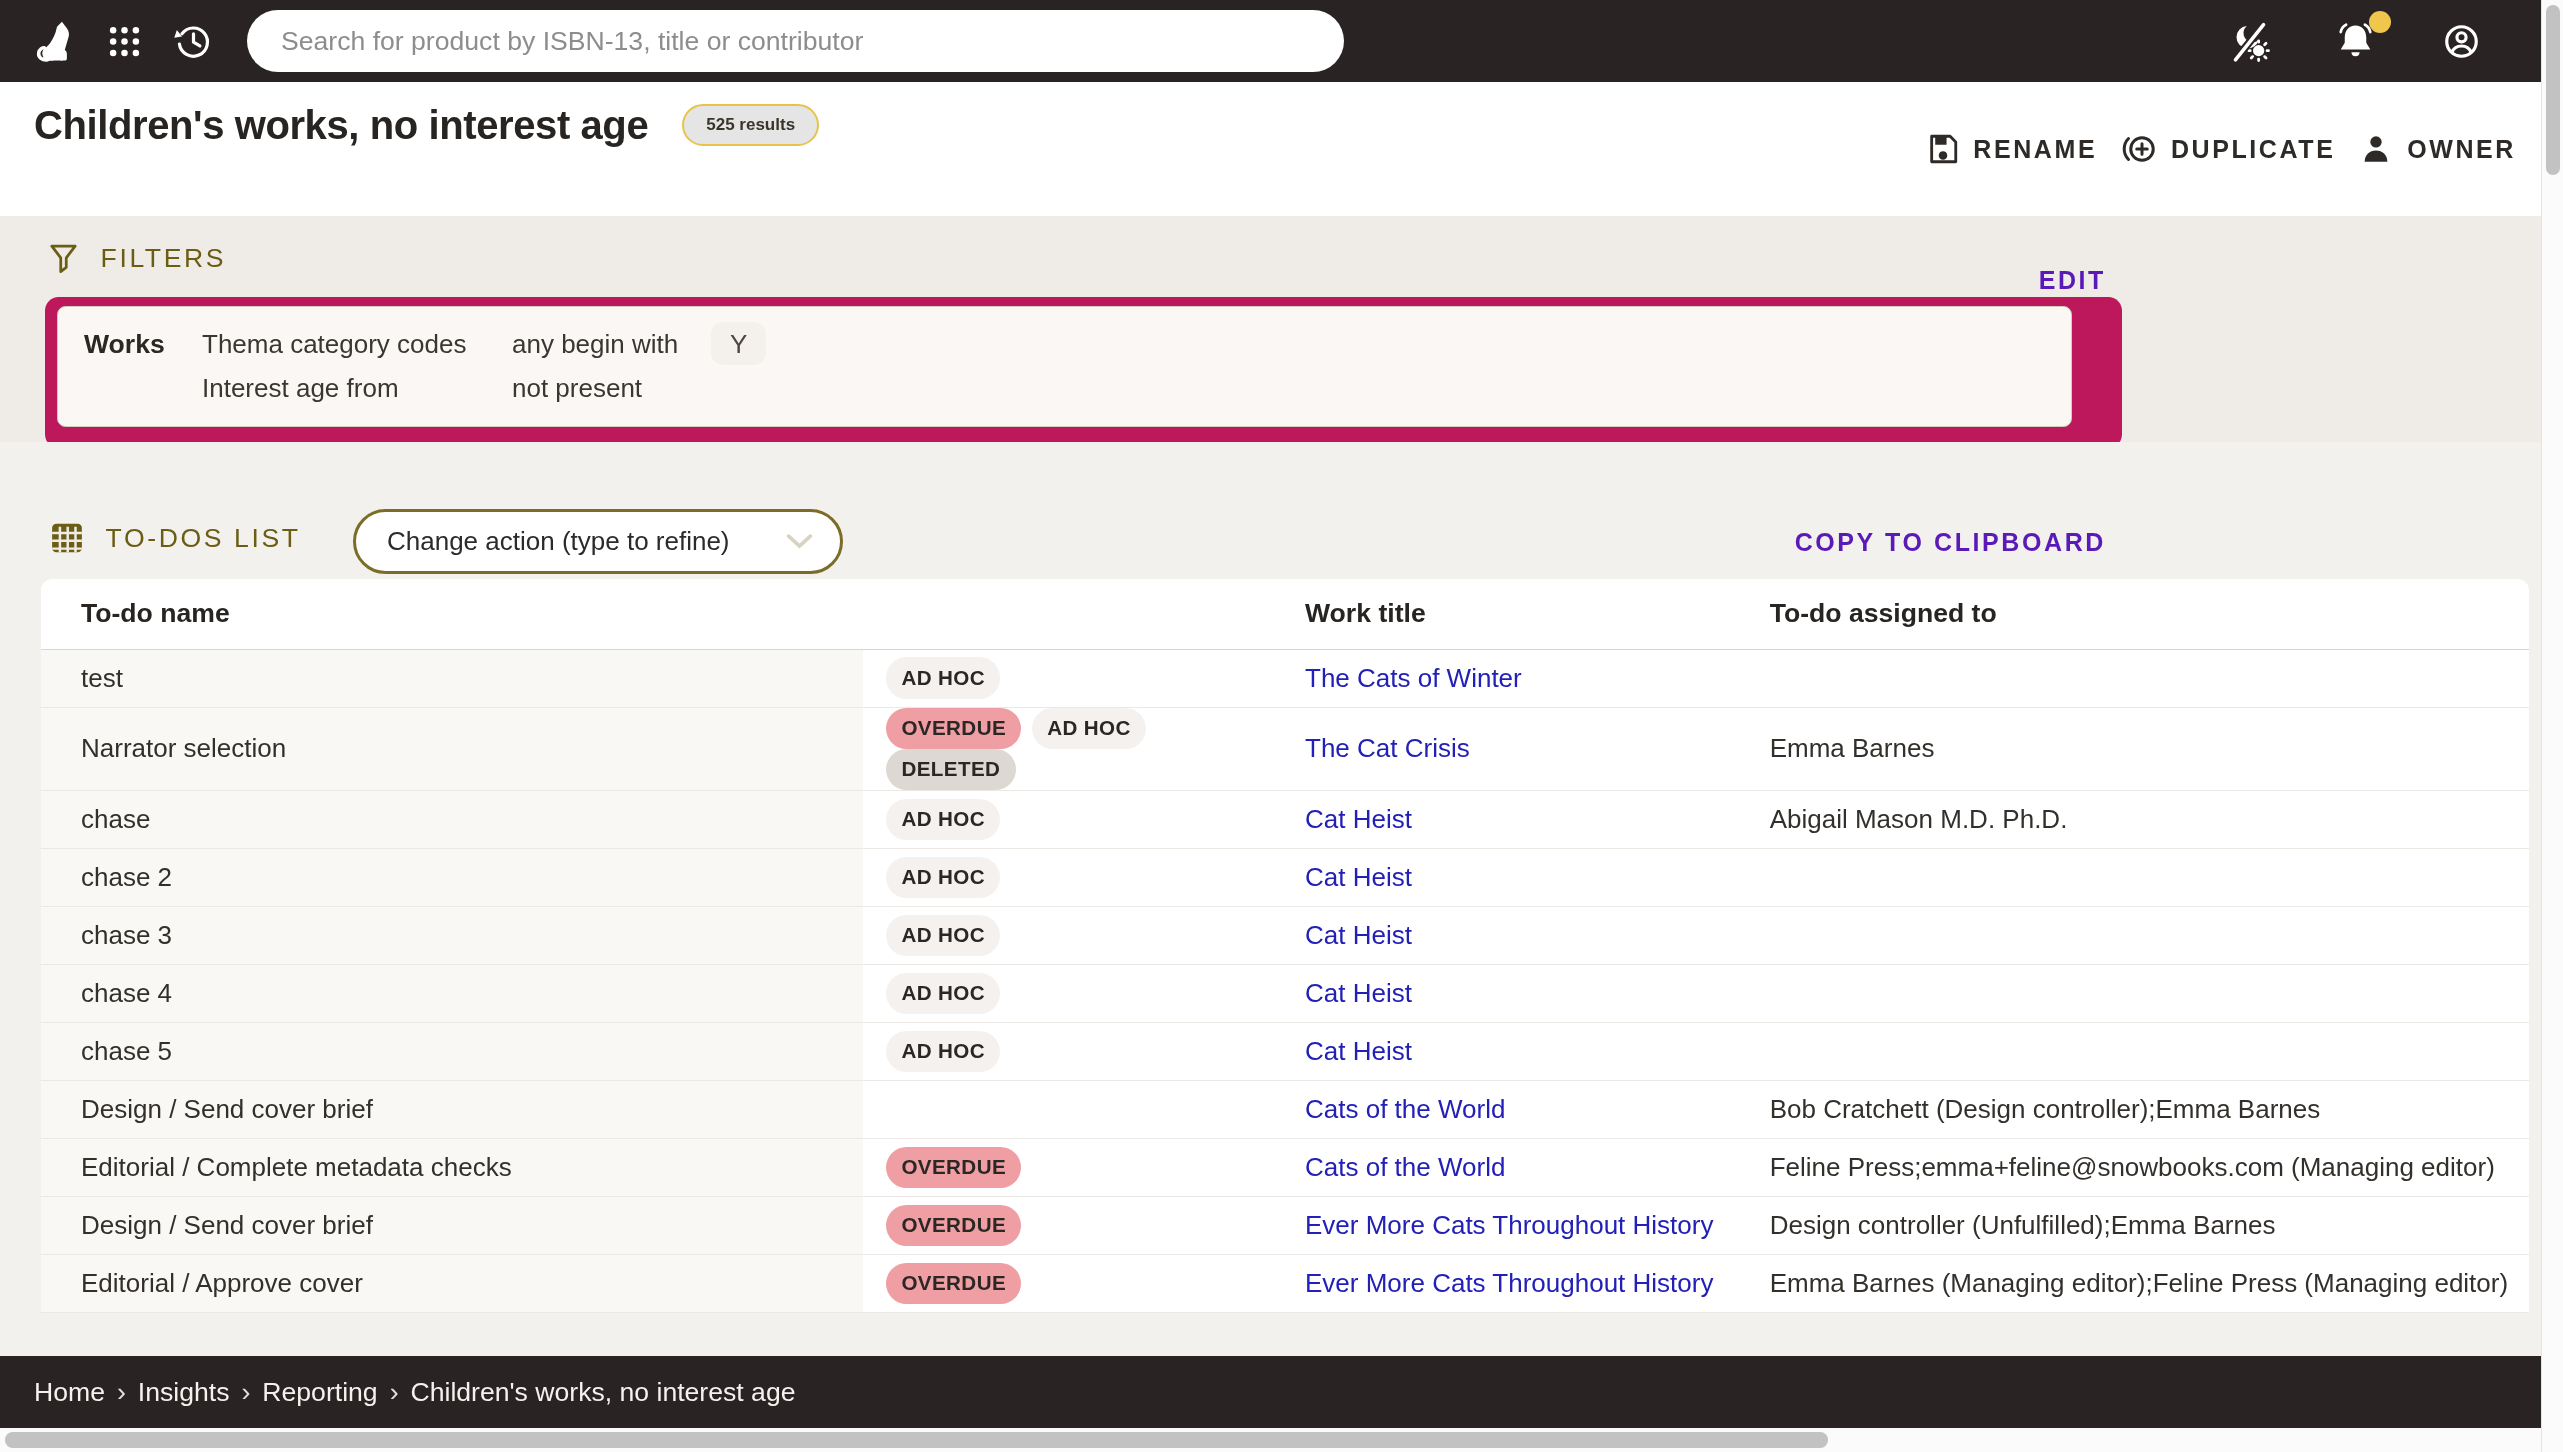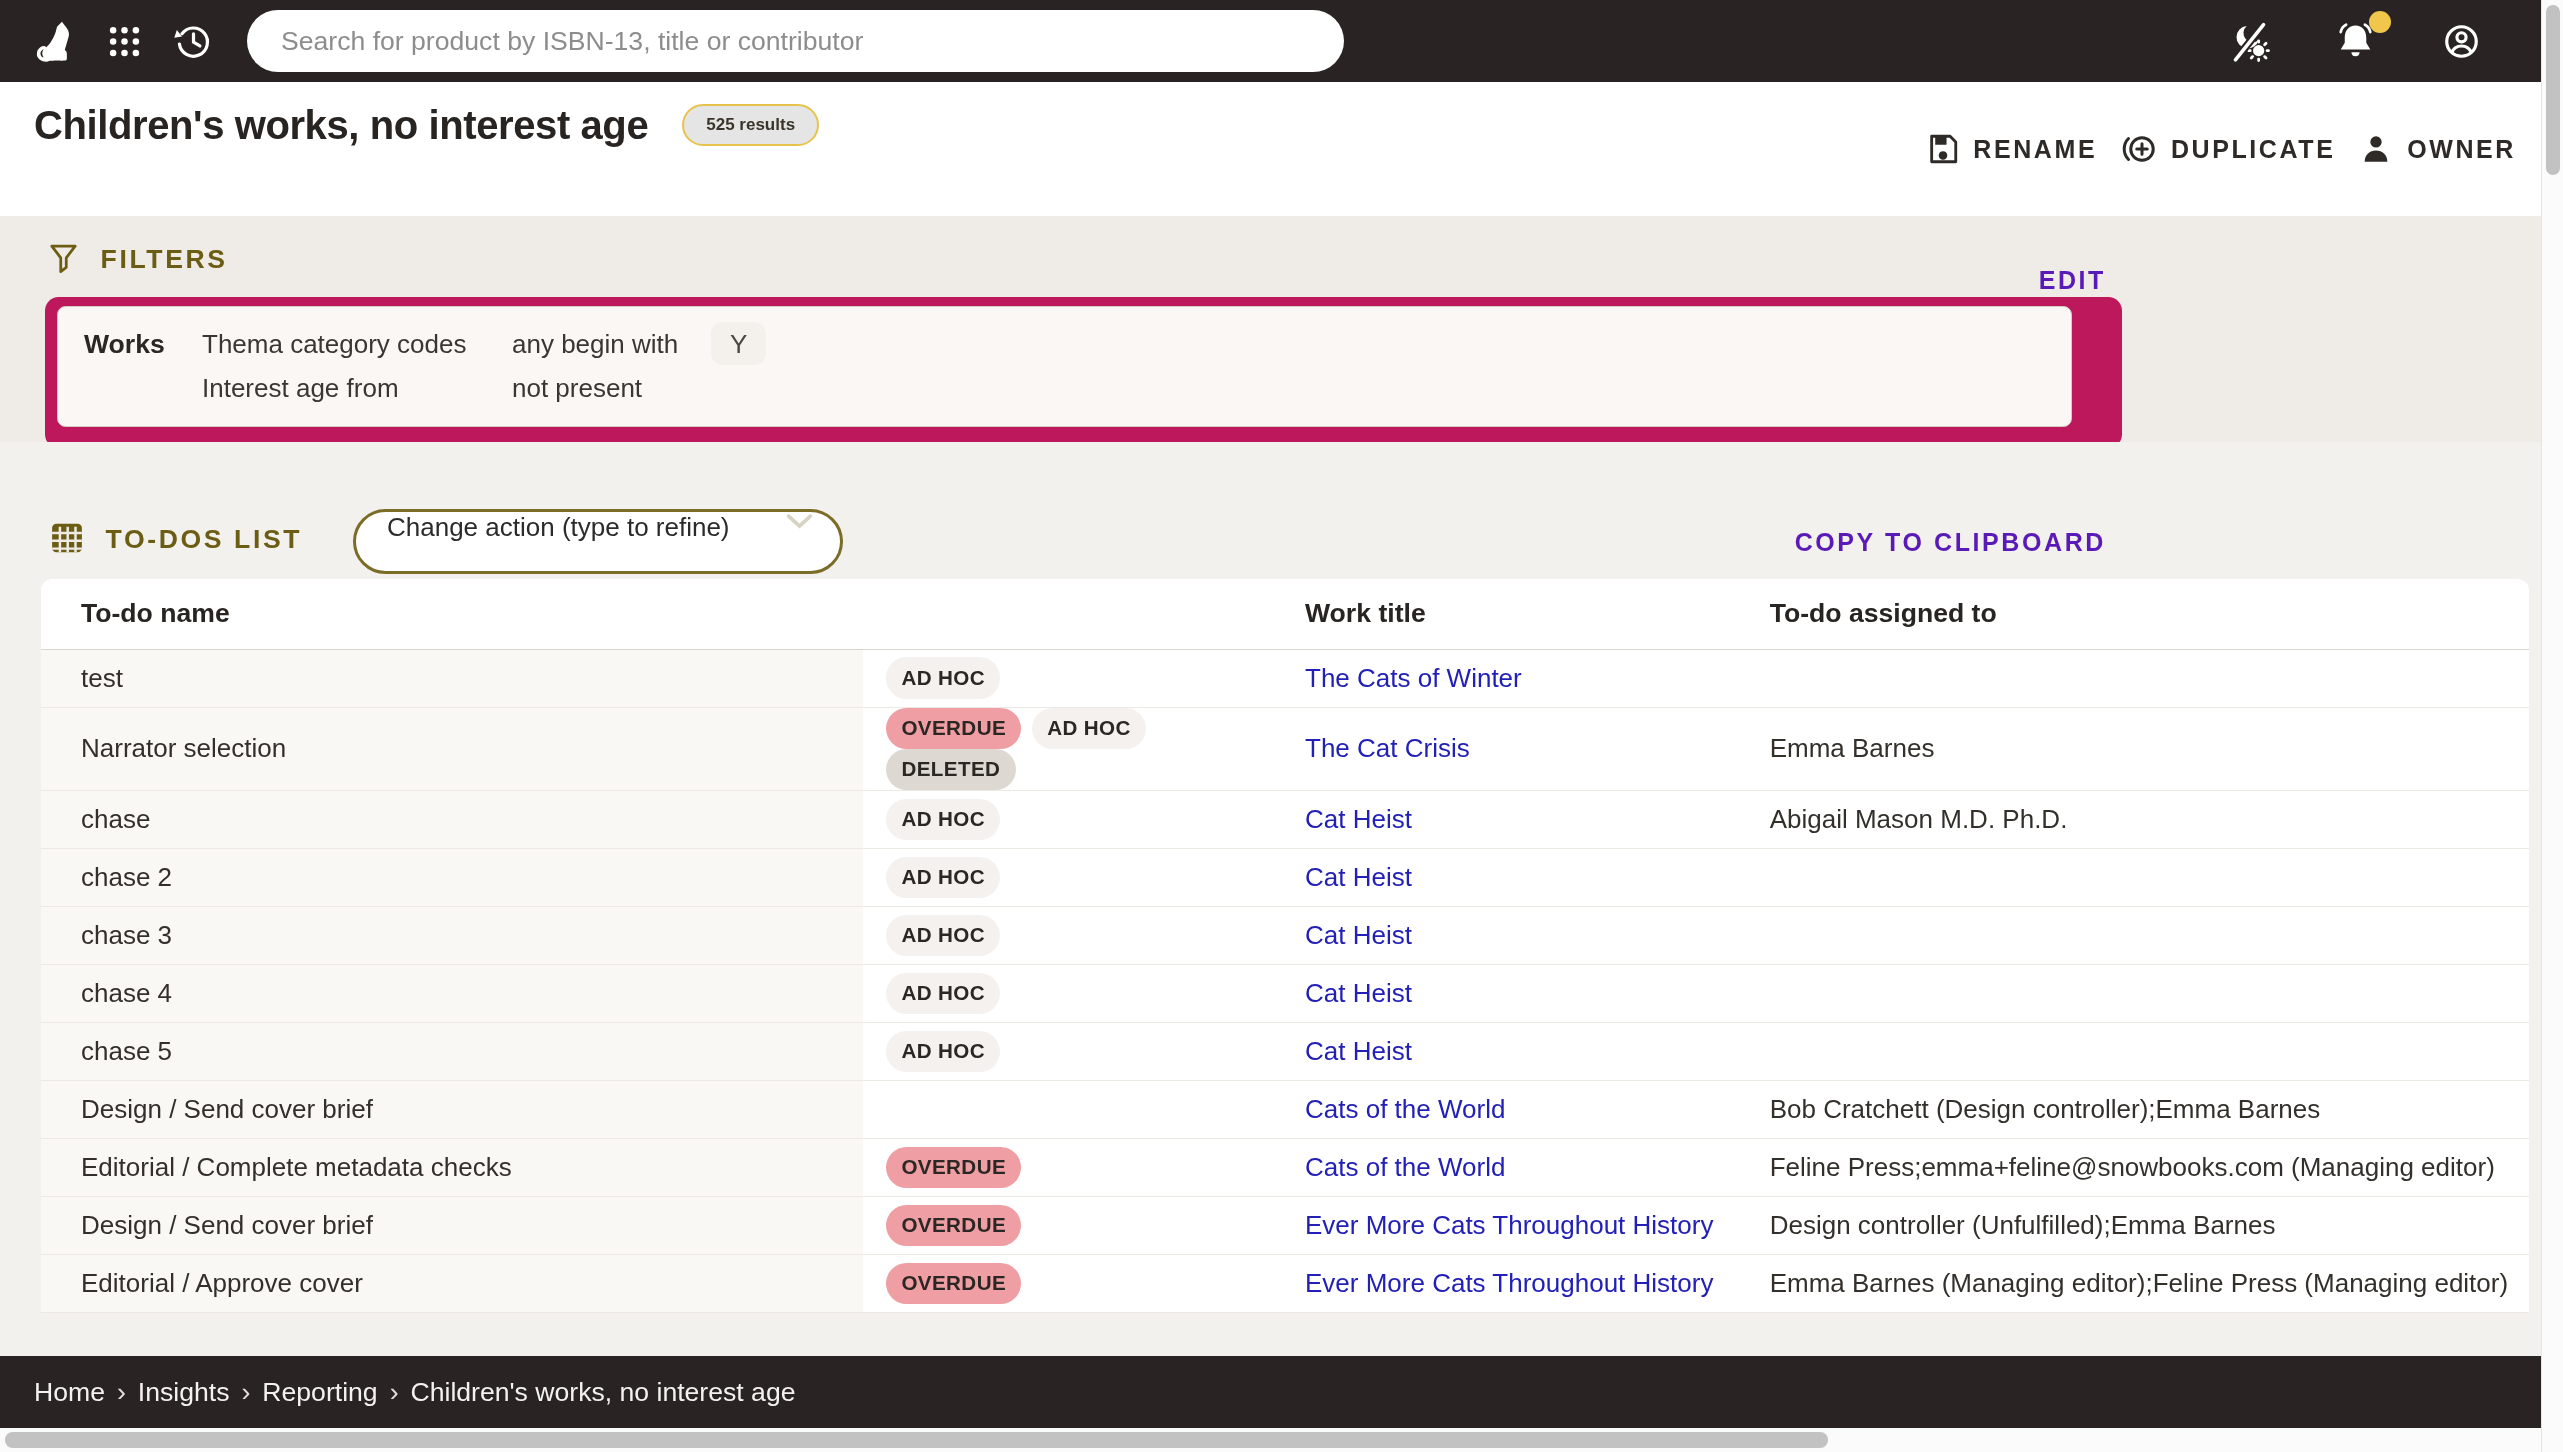--- a/index.html
+++ b/index.html
@@ -39,22 +39,22 @@
   }
   .header-actions { position:absolute; right:47px; top:0; height:134px; display:flex; align-items:center; gap:24px; }
   .action-btn {
     display:flex; align-items:center; gap:13.7px; background:none; border:none; cursor:pointer;
     font-family:inherit; font-size:25px; font-weight:700; letter-spacing:2.6px; color:#2e2a27;
   }
 
   
   .filters-band { height:226px; flex:0 0 226px; background:#efebe6; position:relative; }
   .section-heading {
-    position:absolute; display:flex; align-items:flex-end; gap:20.6px;
-    font-size:26.6px; font-weight:700; letter-spacing:2.6px; color:#6c5d14;
+    position:absolute; display:flex; align-items:center; gap:20.6px;
+    font-size:26.6px; font-weight:400; letter-spacing:2.6px; color:#6c5d14;
   }
   .filters-band .section-heading { left:47px; top:26px; }
   .text-link {
     position:absolute; background:none; border:none; cursor:pointer; font-family:inherit;
     font-size:25px; font-weight:700; letter-spacing:2.6px; color:#5a1ab8;
   }
   .edit-link { right:457px; top:50px; }
   .filter-card-wrap {
     position:absolute; left:45px; top:81px; width:2077px;
     background:#be185d; border-radius:13.7px; padding:8.6px 50px 20.6px 12px;
@@ -70,21 +70,21 @@
     justify-self:start; font-size:26px; color:#4c4741; background:#f4f0ec;
     border-radius:12px; padding:6.9px 19px; margin-top:-6.9px;
   }
 
   
   .todos-band { flex:1 1 auto; background:#f3f1ed; position:relative; overflow:hidden; }
   .todos-band .section-heading { left:49px; top:79px; }
   .combo {
     position:absolute; left:353px; top:67px; width:490px; height:65px;
     background:#ffffff; border:3.4px solid #7b6c28; border-radius:34px;
-    display:flex; align-items:flex-start; padding:0 26px 0 31px; cursor:pointer;
+    display:flex; align-items:center; padding:0 26px 0 31px; cursor:pointer;
   }
   .combo-text { font-size:26px; color:#2b2b2b; flex:1; }
   .copy-link { right:457px; top:86px; }
 
   .table-card {
     margin:137px 34px 0 41px; width:2488px; background:#ffffff;
     border-radius:12px 12px 0 0; overflow:hidden;
   }
   table { border-collapse:collapse; width:100%; table-layout:fixed; }
   col.c1 { width:822px; } col.c2 { width:430px; } col.c3 { width:463px; } col.c4 { width:773px; }

